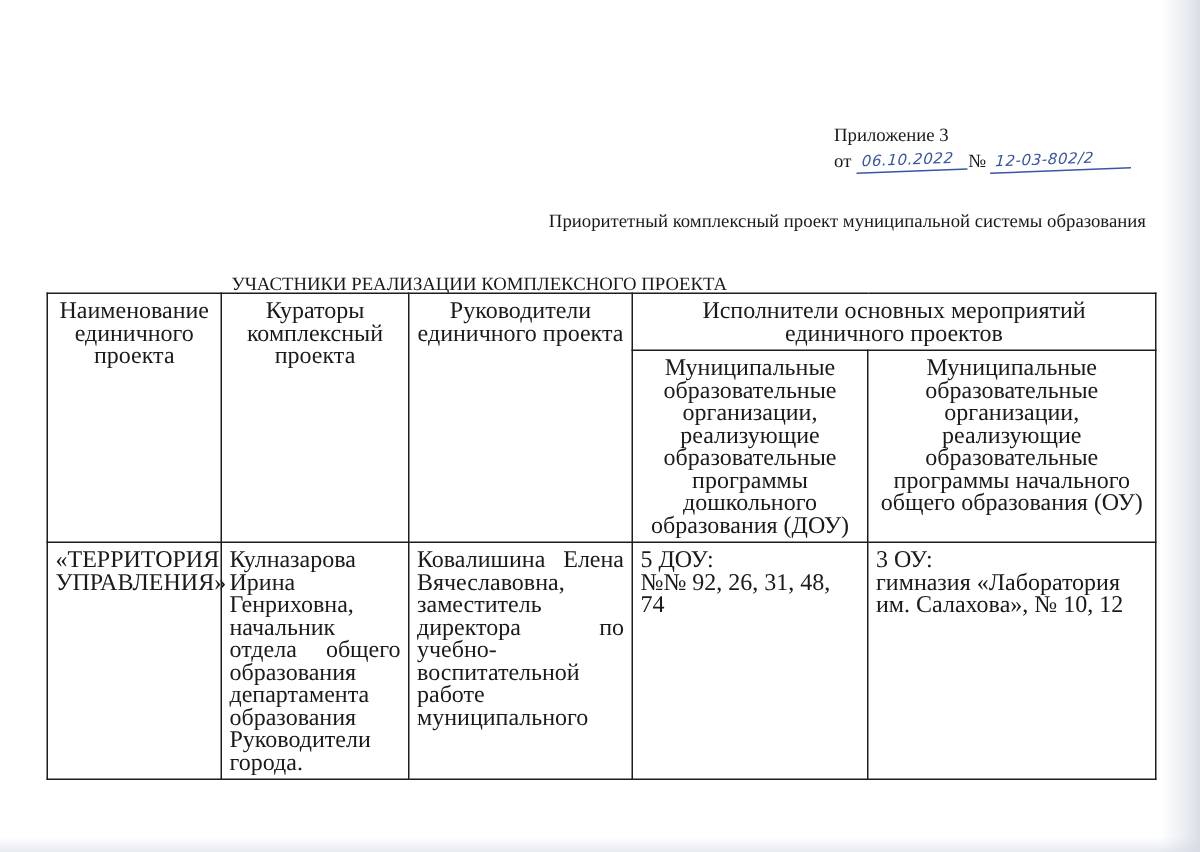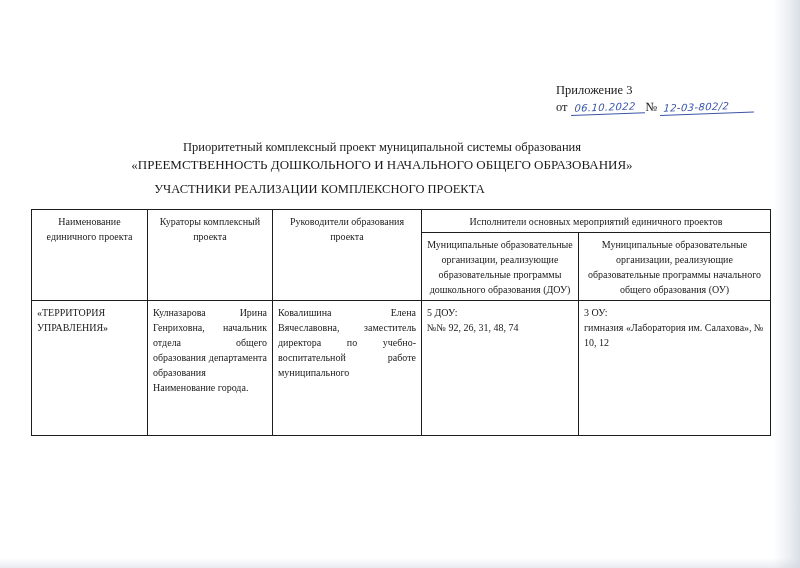--- a/index.html
+++ b/index.html
@@ -74,21 +74,21 @@
   .hw-date { margin-left: 3px; width: 68px; }
   .hw-num  { margin-left: 2px; width: 88px; }
   .no-sign { font-size: 12.5px; margin-left: 1px; }
 
   
   .title-block {
     position: absolute;
     left: 0;
     top: 139px;
     width: 764px;
-    text-align: center;
+    text-align: right;
   }
   .title-1 {
     font-size: 12.5px;
     line-height: 16px;
   }
   .title-2 {
     font-size: 13px;
     line-height: 17px;
     margin-top: 1px;
   }
@@ -98,25 +98,25 @@
     top: 182px;
     width: 639px;
     text-align: center;
     font-size: 12.5px;
   }
 
   
   table.participants {
     position: absolute;
     left: 31px;
-    top: 209px;
+    top: 195px;
     width: 739px;
     border-collapse: collapse;
     table-layout: fixed;
-    font-size: 10px;
+    font-size: 16px;
   }
   table.participants td,
   table.participants th {
     border: 1px solid #1d1d1d;
     vertical-align: top;
     padding: 4px 5px 3px 5px;
     font-weight: normal;
   }
   .col-1 { width: 116px; }
   .col-2 { width: 125px; }
@@ -157,48 +157,47 @@
     <div class="approval-row">
       <span>от</span>
       <span class="hw hw-date">06.10.2022</span>
       <span class="no-sign">№</span>
       <span class="hw hw-num">12-03-802/2</span>
     </div>
   </div>
 
   <div class="title-block">
     <div class="title-1">Приоритетный комплексный проект муниципальной системы образования</div>
-    <div class="title-2">«ПРЕЕМСТВЕННОСТЬ ДОШКОЛЬНОГО И НАЧАЛЬНОГО ОБЩЕГО ОБРАЗОВАНИЯ»</div>
   </div>
   <div class="title-3">УЧАСТНИКИ РЕАЛИЗАЦИИ КОМПЛЕКСНОГО ПРОЕКТА</div>
 
   <table class="participants">
     <colgroup>
       <col class="col-1">
         <col class="col-2">
         <col class="col-3">
         <col class="col-4">
         <col class="col-5">
     </colgroup>
     <thead>
       <tr class="hrow-top">
         <th class="hcell" rowspan="2">Наименование единичного проекта</th>
         <th class="hcell" rowspan="2">Кураторы комплексный проекта</th>
-        <th class="hcell" rowspan="2">Руководители образования проекта</th>
+        <th class="hcell" rowspan="2">Руководители единичного проекта</th>
         <th class="hcell" colspan="2">Исполнители основных мероприятий единичного проектов</th>
       </tr>
       <tr class="hrow-sub">
         <th class="hcell-sub">Муниципальные образовательные организации, реализующие образовательные программы дошкольного образования (ДОУ)</th>
         <th class="hcell-sub">Муниципальные образовательные организации, реализующие образовательные программы начального общего образования (ОУ)</th>
       </tr>
     </thead>
     <tbody>
       <tr class="row-body">
         <td class="cell-left">«ТЕРРИТОРИЯ УПРАВЛЕНИЯ»</td>
-        <td class="cell-justify">Кулназарова Ирина Генриховна, начальник отдела общего образования департамента образования Наименование города.</td>
+        <td class="cell-justify">Кулназарова Ирина Генриховна, начальник отдела общего образования департамента образования Руководители города.</td>
         <td class="cell-justify">Ковалишина Елена Вячеславовна, заместитель директора по учебно-воспитательной работе муниципального</td>
         <td class="cell-center">5 ДОУ:<br>№№ 92, 26, 31, 48, 74</td>
         <td class="cell-center">3 ОУ:<br>гимназия «Лаборатория им. Салахова», № 10, 12</td>
       </tr>
     </tbody>
   </table>
 
   <div class="scan-edge-right"></div>
   <div class="scan-edge-bottom"></div>
 </div>

